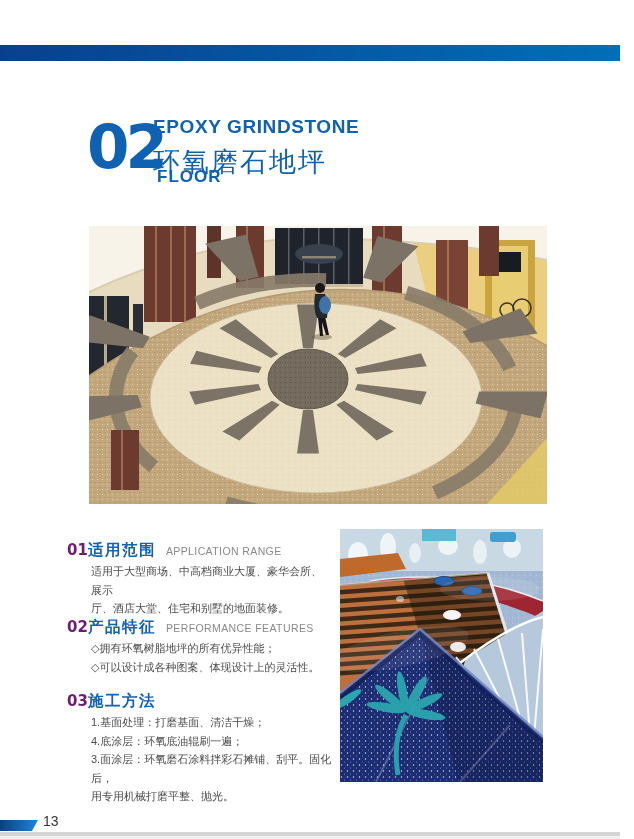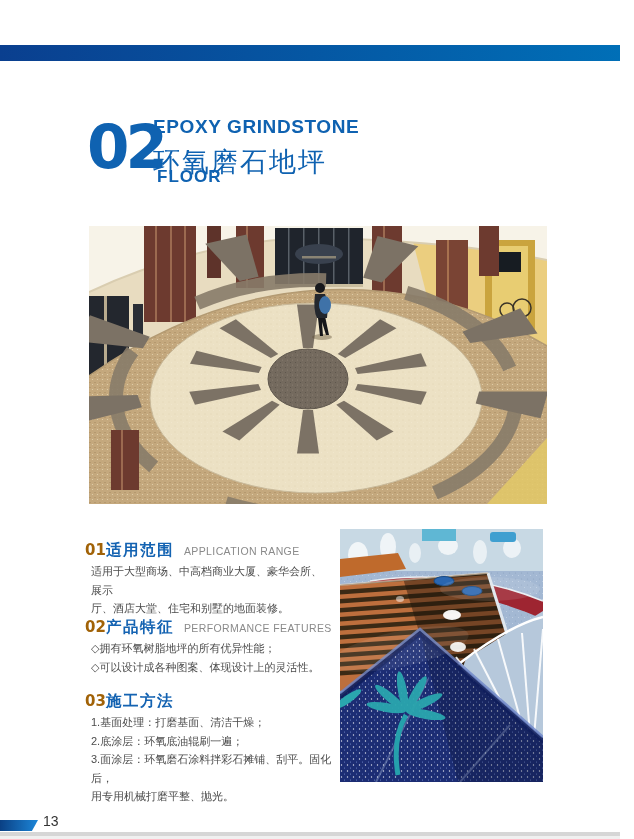--- a/index.html
+++ b/index.html
@@ -26,22 +26,22 @@
 
   
   .photo1 { left:89px; top:226px; width:458px; height:278px; overflow:hidden; }
   .photo2 { left:340px; top:529px; width:203px; height:253px; overflow:hidden; }
   .photo1 svg, .photo2 svg { display:block; }
 
   
   .section { position:absolute; left:67px; width:265px; }
   .sec-1 { top:540px; } .sec-2 { top:617px; } .sec-3 { top:691px; }
   .sec-head { display:flex; align-items:baseline; }
-  .sec-num { font-size:15px; font-weight:bold; color:#a16207;
-    font-family:"DejaVu Sans","Liberation Sans",sans-serif;margin-left:18px; }
+  .sec-num { font-size:15px; font-weight:bold; color:#701a75;
+    font-family:"DejaVu Sans","Liberation Sans",sans-serif; }
   .sec-zh { font-size:15.5px; font-weight:bold; color:#1463b2;
     letter-spacing:1.5px; }
   .sec-en { font-size:10.5px; color:#8a8a8a; margin-left:10px;
     letter-spacing:0.4px; }
   .sec-body { margin-top:1px; margin-left:24px; font-size:11px;
     color:#4c4c4c; line-height:18.5px; }
 
   
   .page-tab { left:0; top:820px; width:38px; height:11px;
     background:linear-gradient(to right,#0a4084,#1d86d8);
@@ -200,21 +200,21 @@
     </div>
   </div>
 
   <div class="section sec-3">
     <div class="sec-head">
       <span class="sec-num">03</span>
       <span class="sec-zh">施工方法</span>
     </div>
     <div class="sec-body">
       <div>1.基面处理：打磨基面、清洁干燥；</div>
-      <div>2.底涂层：环氧底油辊刷一遍；</div>
+      <div>4.底涂层：环氧底油辊刷一遍；</div>
       <div>3.面涂层：环氧磨石涂料拌彩石摊铺、刮平。固化后，</div>
       <div>用专用机械打磨平整、抛光。</div>
     </div>
   </div>
 
   <div class="abs photo2">
     <svg width="203" height="253" viewBox="0 0 203 253" xmlns="http://www.w3.org/2000/svg">
       <defs>
         <pattern id="blueSpeck" width="6" height="6" patternUnits="userSpaceOnUse">
           <rect width="6" height="6" fill="#a3b8d3"></rect>

